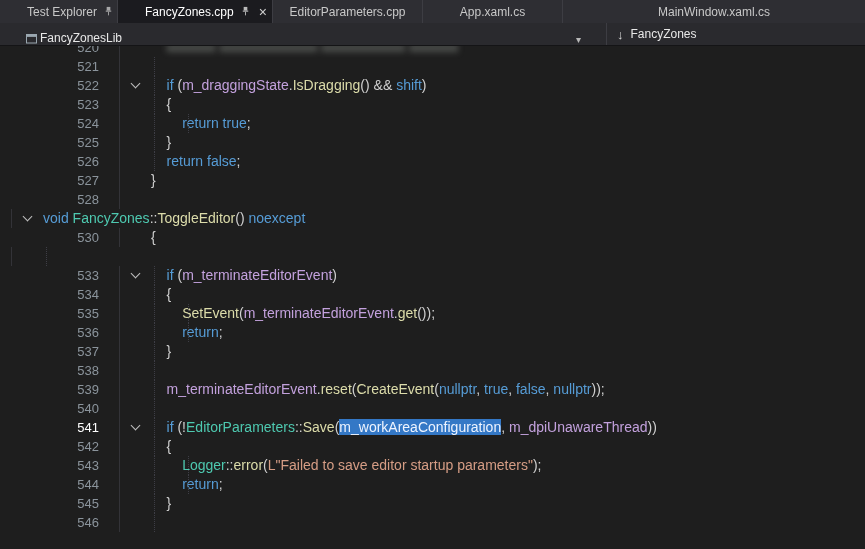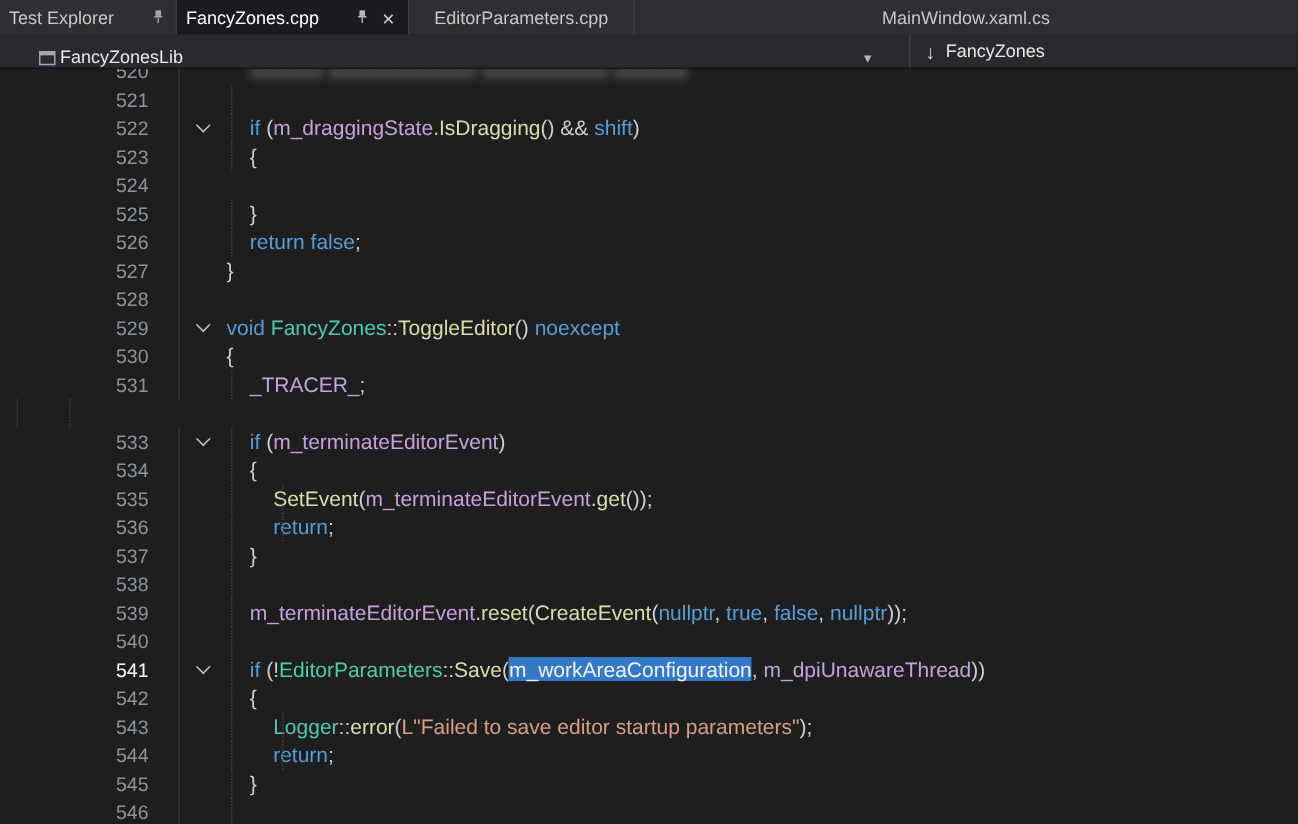--- a/index.html
+++ b/index.html
@@ -16,21 +16,21 @@
     background: var(--tabbar_bg, #2e2e33);
     display:flex;
     align-items:stretch;
     font-size:12px;
     color:#c8c8c8;
   }
   .tab {
     display:flex;
     align-items:center;
     gap:6px;
-    padding:0 6px;
+    padding:0 27px;
     border-right:1px solid #3d3d43;
     justify-content:center;
     white-space:nowrap;
     overflow:hidden;
     cursor:default;
   }
   .tab.tool   { width:118px; justify-content:space-between; }
   .tab.active { width:155px; background: var(--active_tab_bg, #1b1b1f); color:#ffffff; justify-content:space-between; border-right:1px solid #3d3d43; }
   .tab.t3 { width:146px; }
   .tab.t4 { width:150px; }
@@ -140,20 +140,23 @@
             <rect x="5.5" y="6.2" width="1" height="4"></rect>
           </g>
       </svg>
       <span class="close">×</span>
     </span>
   </div>
 
   <div class="tab t4">
     <span class="tab-label">EditorParameters.cpp</span>
   </div>
+  <div class="tab t5">
+    <span class="tab-label">App.xaml.cs</span>
+  </div>
   <div class="tab t6">
     <span class="tab-label">MainWindow.xaml.cs</span>
   </div>
 </div>
 
 <div class="navbar">
   <div class="nav-left">
     <svg class="proj-icon" width="13" height="13" viewBox="0 0 13 13">
       <rect x="1.5" y="2.5" width="10" height="8.5" fill="none" stroke="#9aa7b0"></rect>
       <rect x="1.5" y="2.5" width="10" height="2.4" fill="#9aa7b0"></rect>
@@ -166,28 +169,27 @@
     <span>FancyZones</span>
   </div>
 </div>
 
 <div class="code">
   <div class="code-inner" id="code-lines">
       <div class="code-row"><div class="gutter">520</div><div class="fold-col"></div><div class="code-text"><span class="tok-pl">    </span><span class="tok-red">xxxxxxx xxxxxxxxxxxxxx xxxxxxxxxxxx xxxxxxx</span></div></div>
       <div class="code-row"><div class="gutter">521</div><div class="fold-col"></div><div class="code-text"><span class="indent-guide" style="left: 3px;"></span></div></div>
       <div class="code-row"><div class="gutter">522</div><div class="fold-col"><span class="chev"></span></div><div class="code-text"><span class="indent-guide" style="left: 3px;"></span><span class="tok-pl">    </span><span class="tok-kw">if</span><span class="tok-pl"> (</span><span class="tok-fl">m_draggingState</span><span class="tok-pl">.</span><span class="tok-fn">IsDragging</span><span class="tok-pl">() &amp;&amp; </span><span class="tok-kw">shift</span><span class="tok-pl">)</span></div></div>
       <div class="code-row"><div class="gutter">523</div><div class="fold-col"></div><div class="code-text"><span class="indent-guide" style="left: 3px;"></span><span class="tok-pl">    {</span></div></div>
-      <div class="code-row"><div class="gutter">524</div><div class="fold-col"></div></div>
+      <div class="code-row"><div class="gutter">524</div><div class="fold-col"></div><div class="code-text"><span class="indent-guide" style="left: 3px;"></span><span class="indent-guide" style="left: 36.72px;"></span><span class="tok-pl">        </span><span class="tok-kw">return</span><span class="tok-pl"> </span><span class="tok-kw">true</span><span class="tok-pl">;</span></div></div>
       <div class="code-row"><div class="gutter">525</div><div class="fold-col"></div><div class="code-text"><span class="indent-guide" style="left: 3px;"></span><span class="tok-pl">    }</span></div></div>
       <div class="code-row"><div class="gutter">526</div><div class="fold-col"></div><div class="code-text"><span class="indent-guide" style="left: 3px;"></span><span class="tok-pl">    </span><span class="tok-kw">return</span><span class="tok-pl"> </span><span class="tok-kw">false</span><span class="tok-pl">;</span></div></div>
       <div class="code-row"><div class="gutter">527</div><div class="fold-col"></div><div class="code-text"><span class="tok-pl">}</span></div></div>
       <div class="code-row"><div class="gutter">528</div><div class="fold-col"></div><div class="code-text"></div></div>
-      <div class="code-row"><div class="gutter">529</div><div class="fold-col"><span class="chev"></span></div><div class="code-text"><span class="tok-kw">void</span><span class="tok-pl"> </span><span class="tok-ty">FancyZones</span><span class="tok-pl">::</span><span class="tok-fn">ToggleEditor</span><span class="tok-pl">() </span><span class="tok-kw">noexcept</span></div></div>
+      <div class="code-row"><div class="fold-col"><span class="chev"></span></div><div class="code-text"><span class="tok-kw">void</span><span class="tok-pl"> </span><span class="tok-ty">FancyZones</span><span class="tok-pl">::</span><span class="tok-fn">ToggleEditor</span><span class="tok-pl">() </span><span class="tok-kw">noexcept</span></div></div>
       <div class="code-row"><div class="gutter">530</div><div class="fold-col"></div><div class="code-text"><span class="tok-pl">{</span></div></div>
-      <div class="code-row"><div class="gutter">531</div><div class="fold-col"></div><div class="code-text"><span class="indent-guide" style="left: 3px;"></span><span class="tok-pl">    </span><span class="tok-fl">_TRACER_</span><span class="tok-pl">;</span></div></div>
       <div class="code-row"><div class="fold-col"></div><div class="code-text"><span class="indent-guide" style="left: 3px;"></span></div></div>
       <div class="code-row"><div class="gutter">533</div><div class="fold-col"><span class="chev"></span></div><div class="code-text"><span class="indent-guide" style="left: 3px;"></span><span class="tok-pl">    </span><span class="tok-kw">if</span><span class="tok-pl"> (</span><span class="tok-fl">m_terminateEditorEvent</span><span class="tok-pl">)</span></div></div>
       <div class="code-row"><div class="gutter">534</div><div class="fold-col"></div><div class="code-text"><span class="indent-guide" style="left: 3px;"></span><span class="tok-pl">    {</span></div></div>
       <div class="code-row"><div class="gutter">535</div><div class="fold-col"></div><div class="code-text"><span class="indent-guide" style="left: 3px;"></span><span class="indent-guide" style="left: 36.72px;"></span><span class="tok-pl">        </span><span class="tok-fn">SetEvent</span><span class="tok-pl">(</span><span class="tok-fl">m_terminateEditorEvent</span><span class="tok-pl">.</span><span class="tok-fn">get</span><span class="tok-pl">());</span></div></div>
       <div class="code-row"><div class="gutter">536</div><div class="fold-col"></div><div class="code-text"><span class="indent-guide" style="left: 3px;"></span><span class="indent-guide" style="left: 36.72px;"></span><span class="tok-pl">        </span><span class="tok-kw">return</span><span class="tok-pl">;</span></div></div>
       <div class="code-row"><div class="gutter">537</div><div class="fold-col"></div><div class="code-text"><span class="indent-guide" style="left: 3px;"></span><span class="tok-pl">    }</span></div></div>
       <div class="code-row"><div class="gutter">538</div><div class="fold-col"></div><div class="code-text"><span class="indent-guide" style="left: 3px;"></span></div></div>
       <div class="code-row"><div class="gutter">539</div><div class="fold-col"></div><div class="code-text"><span class="indent-guide" style="left: 3px;"></span><span class="tok-pl">    </span><span class="tok-fl">m_terminateEditorEvent</span><span class="tok-pl">.</span><span class="tok-fn">reset</span><span class="tok-pl">(</span><span class="tok-fn">CreateEvent</span><span class="tok-pl">(</span><span class="tok-kw">nullptr</span><span class="tok-pl">, </span><span class="tok-kw">true</span><span class="tok-pl">, </span><span class="tok-kw">false</span><span class="tok-pl">, </span><span class="tok-kw">nullptr</span><span class="tok-pl">));</span></div></div>
       <div class="code-row"><div class="gutter">540</div><div class="fold-col"></div><div class="code-text"><span class="indent-guide" style="left: 3px;"></span></div></div>
       <div class="code-row current"><div class="gutter">541</div><div class="fold-col"><span class="chev"></span></div><div class="code-text"><span class="indent-guide" style="left: 3px;"></span><span class="tok-pl">    </span><span class="tok-kw">if</span><span class="tok-pl"> (!</span><span class="tok-ty">EditorParameters</span><span class="tok-pl">::</span><span class="tok-fn">Save</span><span class="tok-pl">(</span><span class="tok-fl tok-sel">m_workAreaConfiguration</span><span class="tok-pl">, </span><span class="tok-fl">m_dpiUnawareThread</span><span class="tok-pl">))</span></div></div>

